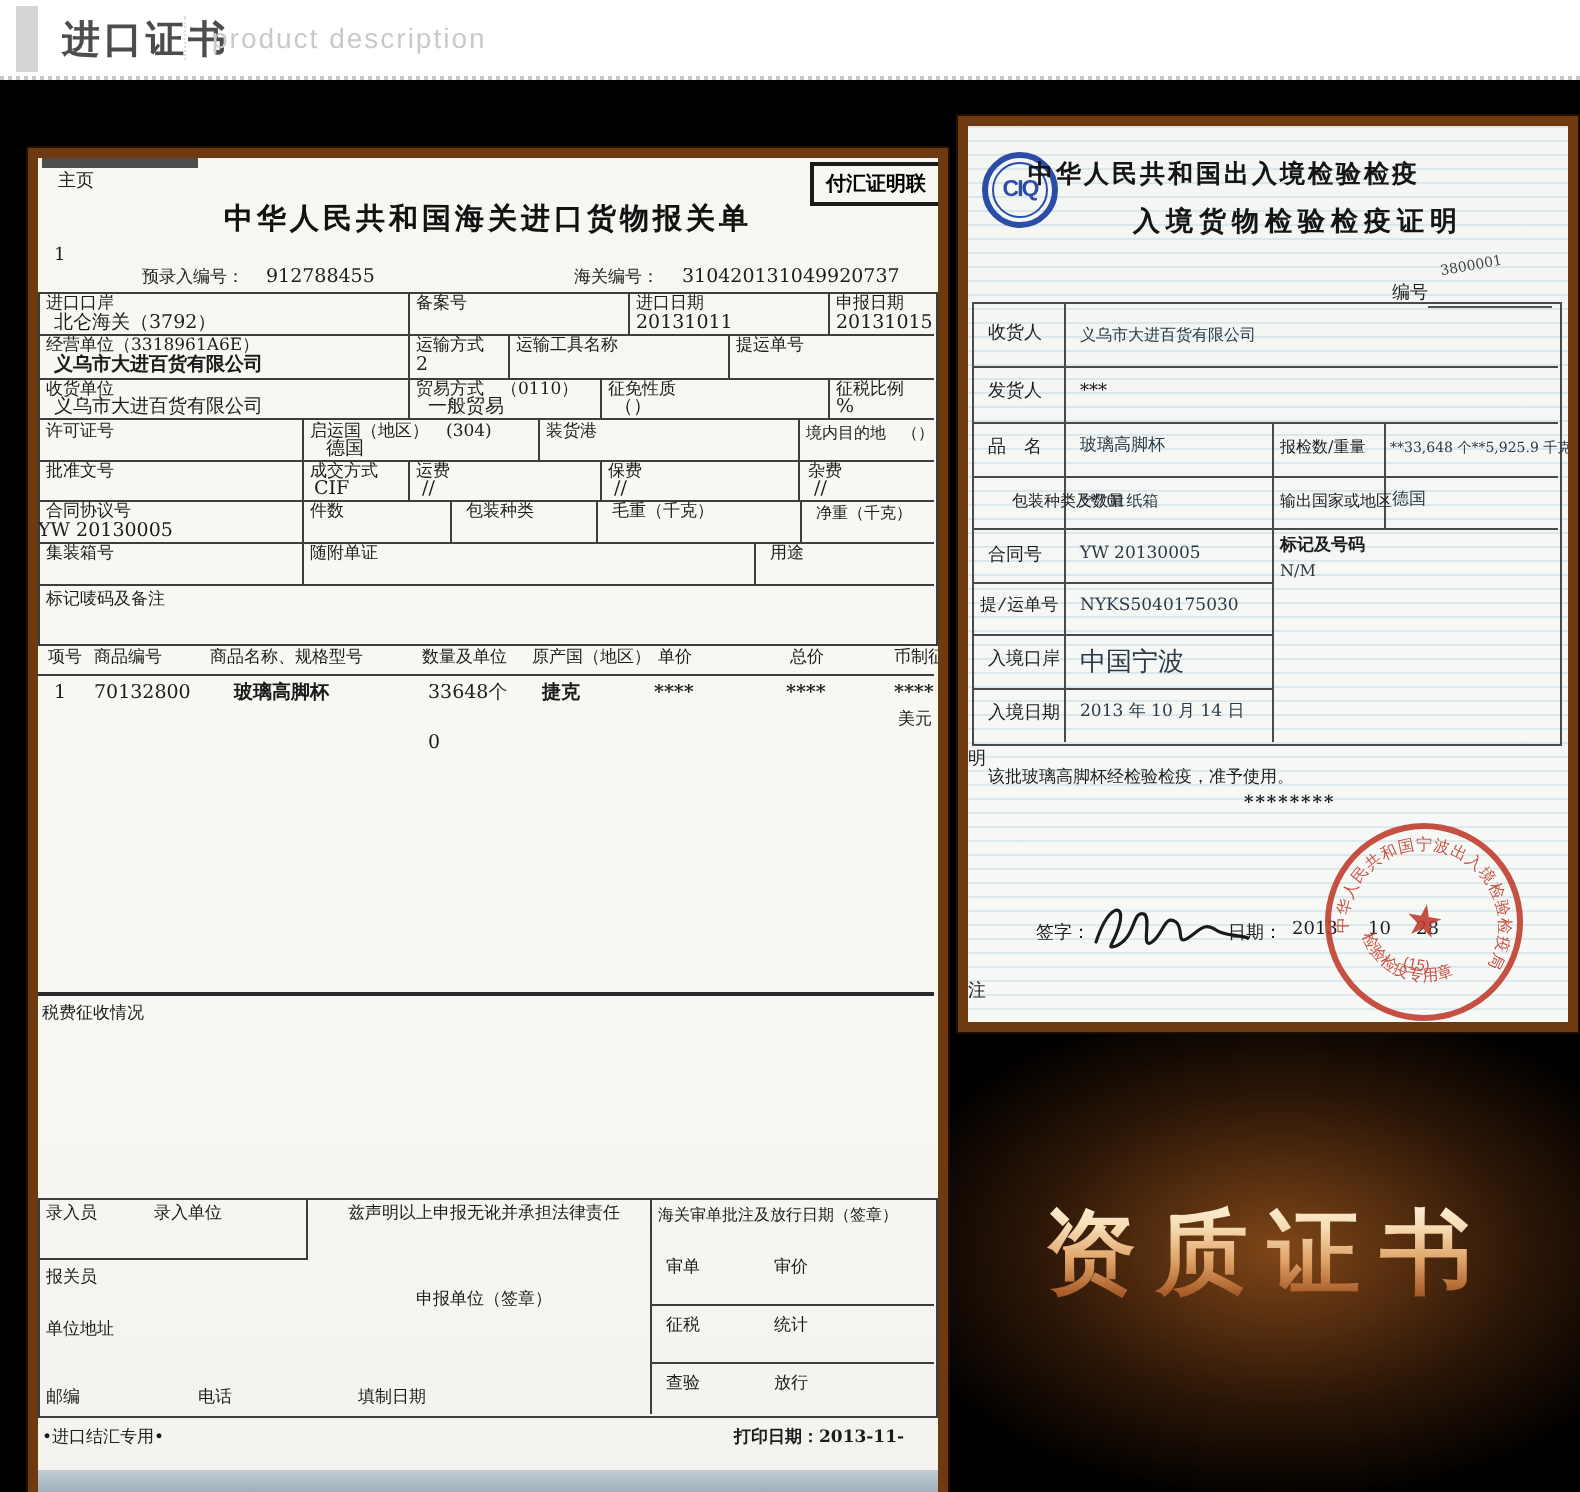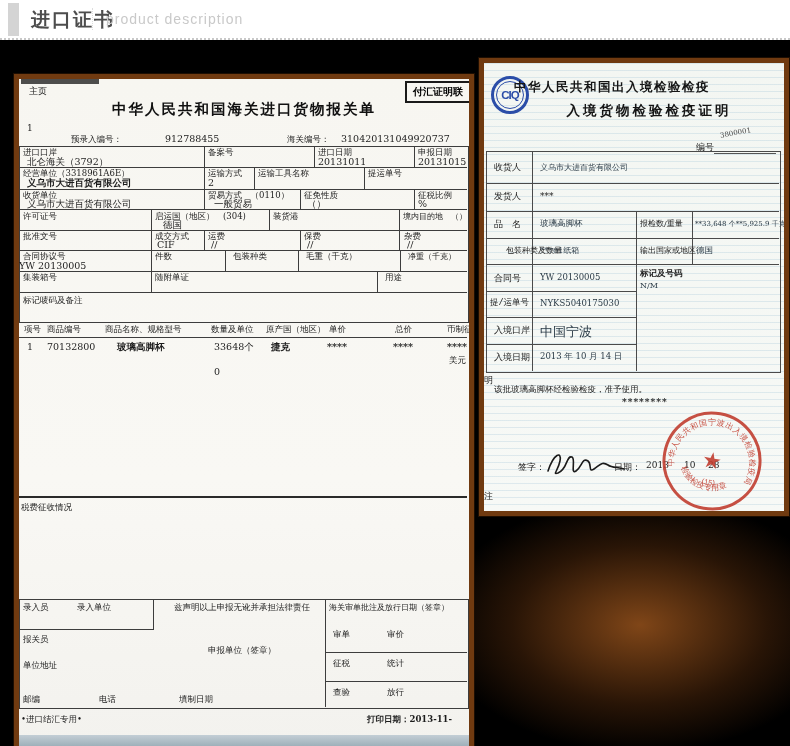--- a/index.html
+++ b/index.html
@@ -49,30 +49,31 @@
 <div class="page">
 
   <div class="hdr">
     <i class="bar"></i>
     <span class="ttl">进口证书</span>
     <i class="vdiv"></i>
     <span class="sub">product description</span>
   </div>
 
   <div class="glow"></div>
+  <div class="banner">资质证书</div>
 
   <div class="doc doc-left">
     <div class="paper paper-l">
       <i class="smudge"></i>
       <span class="t" style="left:10px;top:7px;font-size:9px;">主页</span>
       <div class="copybox">付汇证明联</div>
       <div class="doctitle">中华人民共和国海关进口货物报关单</div>
       <span class="t" style="left:8px;top:44px;font-size:9px;">1</span>
       <span class="t" style="left:52px;top:56px;">预录入编号：</span>
-      <span class="t v" style="left:114px;top:55px;margin-left:32px;">912788455</span>
+      <span class="t v" style="left:114px;top:55px;">912788455</span>
       <span class="t" style="left:268px;top:56px;">海关编号：</span>
       <span class="t v" style="left:322px;top:55px;">310420131049920737</span>
 
       <div class="box" style="left:0;top:67px;width:448px;height:175px;"></div>
       <i class="hl" style="left:0;top:88px;width:448px;"></i>
       <i class="hl" style="left:0;top:110px;width:448px;"></i>
       <i class="hl" style="left:0;top:130px;width:448px;"></i>
       <i class="hl" style="left:0;top:151px;width:448px;"></i>
       <i class="hl" style="left:0;top:171px;width:448px;"></i>
       <i class="hl" style="left:0;top:192px;width:448px;"></i>

